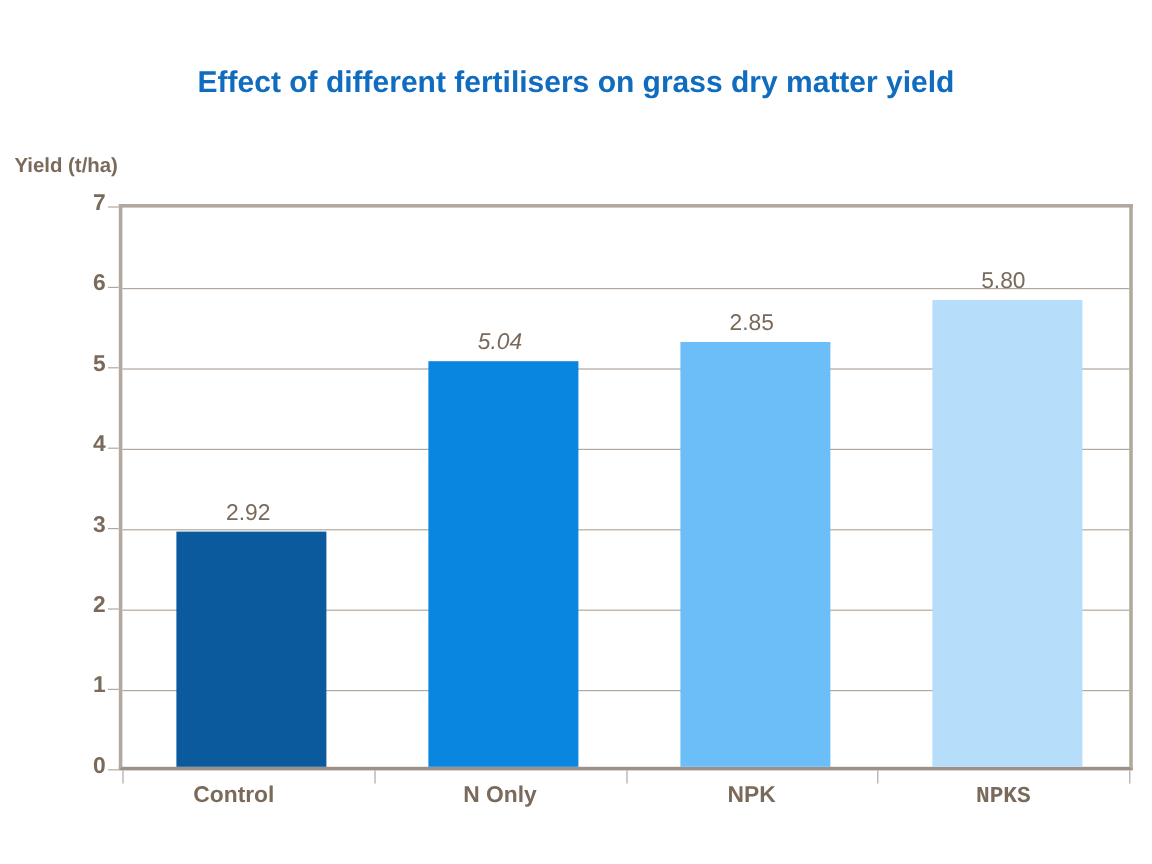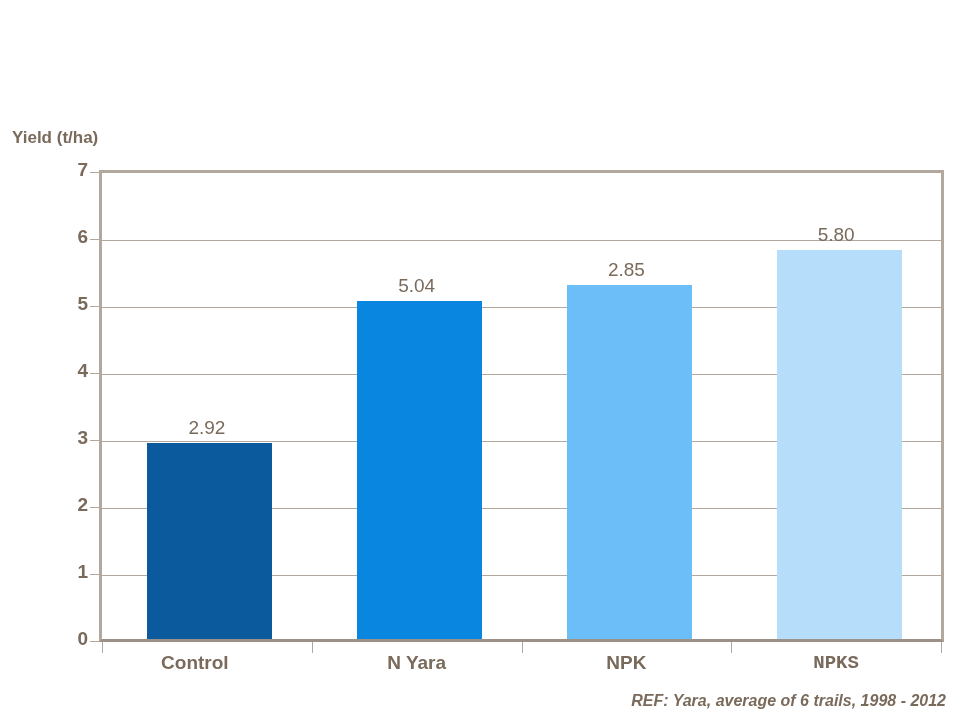--- a/index.html
+++ b/index.html
@@ -129,20 +129,21 @@
     font-style: italic;
     color: #7A6A5B;
     white-space: nowrap;
   }
 </style>
 </head>
 <body>
 
 <div id="chart-root">
 
+  <div class="chart-title">Effect of different fertilisers on grass dry matter yield</div>
 
   <div class="y-axis-title">Yield (t/ha)</div>
 
   <div id="y-ticks">
       <div class="y-tick-mark" style="top: 171.5px;"></div>
       <div class="y-tick-label" style="top: 158.5px; left: 20px; position: absolute; width: 68px;">7</div>
       <div class="y-tick-mark" style="top: 238.5px;"></div>
       <div class="y-tick-label" style="top: 225.5px; left: 20px; position: absolute; width: 68px;">6</div>
       <div class="y-tick-mark" style="top: 305.5px;"></div>
       <div class="y-tick-label" style="top: 292.5px; left: 20px; position: absolute; width: 68px;">5</div>
@@ -170,32 +171,31 @@
     <div id="bars">
         <div class="bar" title="Control: 2.92" style="left: 45.375px; width: 125px; height: 195.64px; background: rgb(11, 90, 158);"></div>
         <div class="bar" title="N Only: 5.04" style="left: 255.125px; width: 125px; height: 337.68px; background: rgb(8, 134, 224);"></div>
         <div class="bar" title="NPK: 5.28" style="left: 464.875px; width: 125px; height: 353.76px; background: rgb(107, 190, 247);"></div>
         <div class="bar" title="NPKS: 5.80" style="left: 674.625px; width: 125px; height: 388.6px; background: rgb(182, 221, 250);"></div>
       </div>
   </div>
 
   <div id="value-labels">
       <div class="bar-value" style="left: 124.375px; width: 165px; top: 416.86px;">2.92</div>
-      <div class="bar-value" style="left: 334.125px; width: 165px; top: 274.82px;">5.04</div>
+      <div class="bar-value" style="left: 334.125px; width: 165px; top: 274.82px; font-style: italic;">5.04</div>
       <div class="bar-value" style="left: 543.875px; width: 165px; top: 258.74px;">2.85</div>
       <div class="bar-value" style="left: 753.625px; width: 165px; top: 223.9px;">5.80</div>
     </div>
   <div id="x-ticks">
       <div class="x-tick-mark" style="left: 102px;"></div>
       <div class="x-tick-mark" style="left: 311.75px;"></div>
       <div class="x-tick-mark" style="left: 521.5px;"></div>
       <div class="x-tick-mark" style="left: 731.25px;"></div>
       <div class="x-tick-mark" style="left: 941px;"></div>
     </div>
   <div id="x-labels">
       <div class="x-label" style="left: 90px; width: 209.75px;">Control</div>
-      <div class="x-label" style="left: 311.75px; width: 209.75px;">N Yara</div>
+      <div class="x-label" style="left: 311.75px; width: 209.75px;">N Only</div>
       <div class="x-label" style="left: 521.5px; width: 209.75px;">NPK</div>
       <div class="x-label" style="left: 731.25px; width: 209.75px; font-family: Liberation Mono, monospace;">NPKS</div>
     </div>
 
-  <div class="footer-note">REF: Yara, average of 6 trails, 1998 - 2012</div>
 </div>
 
 </body></html>

